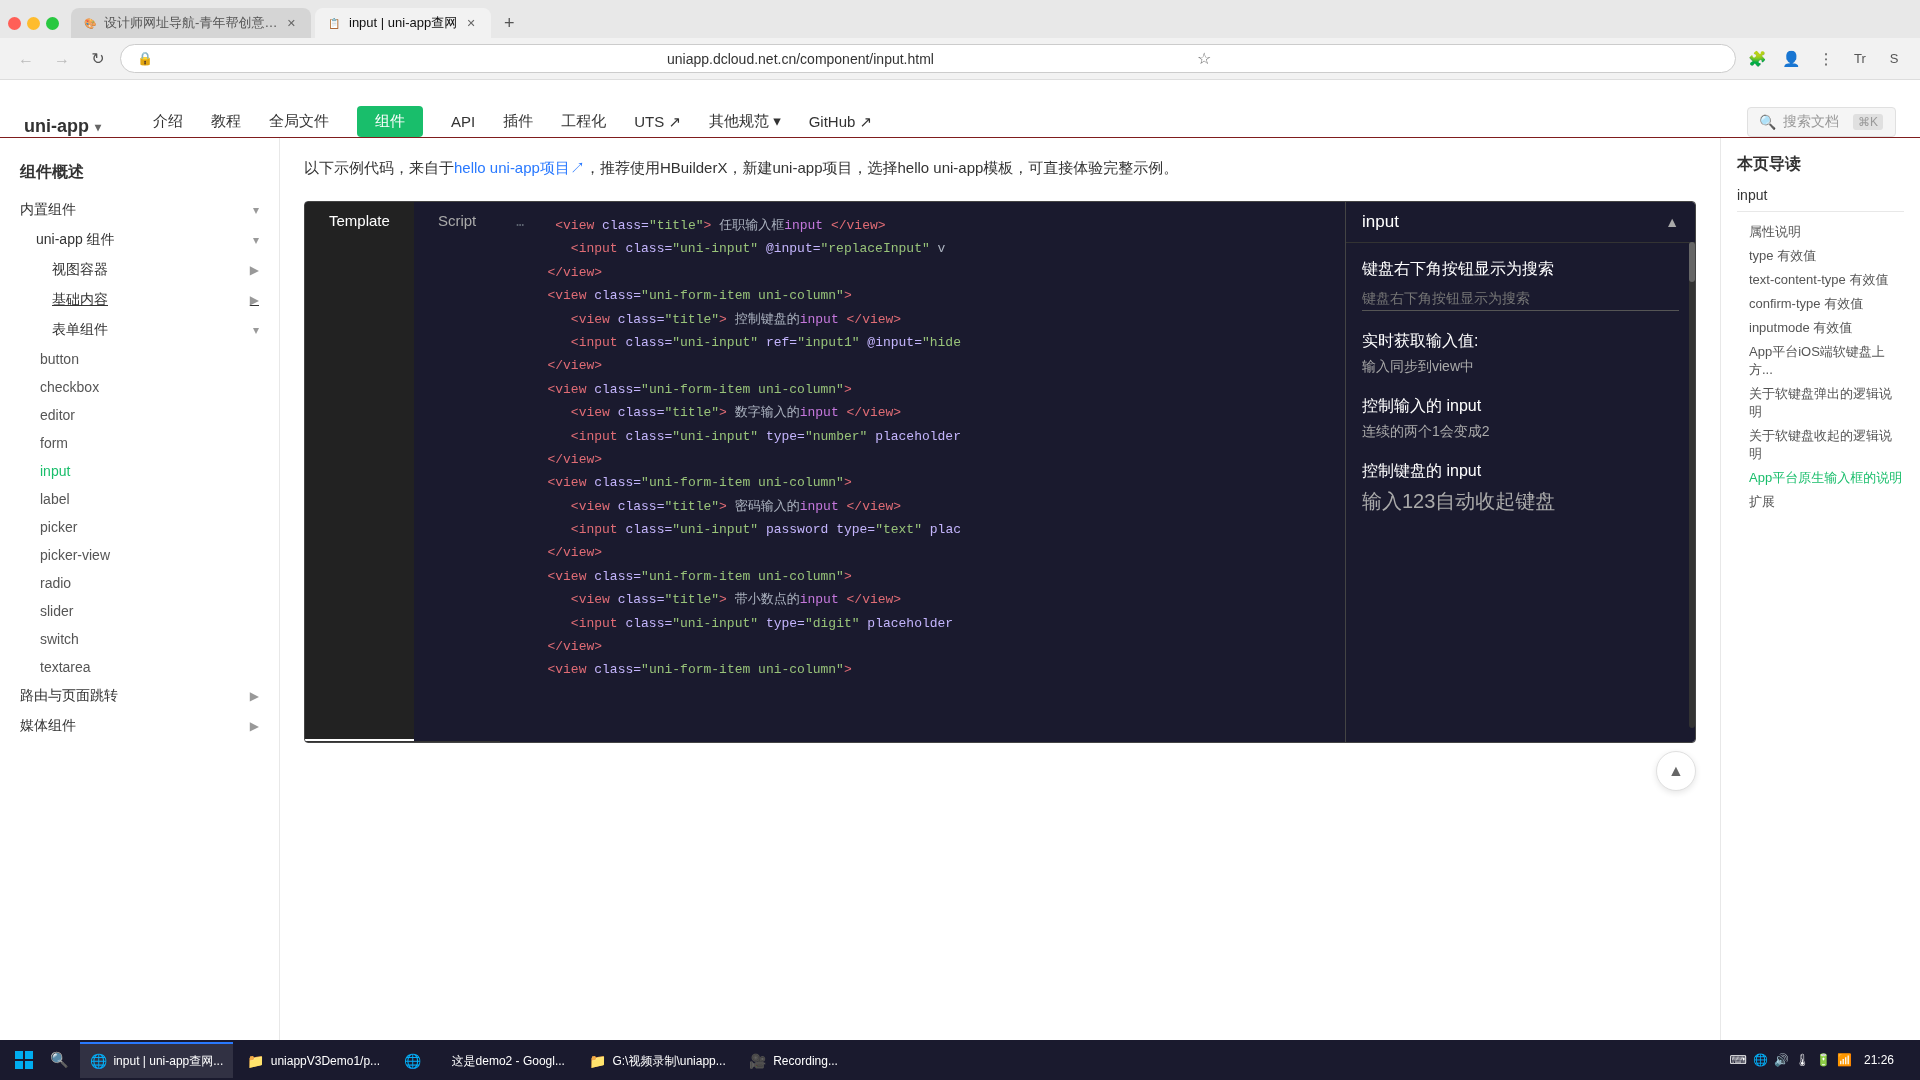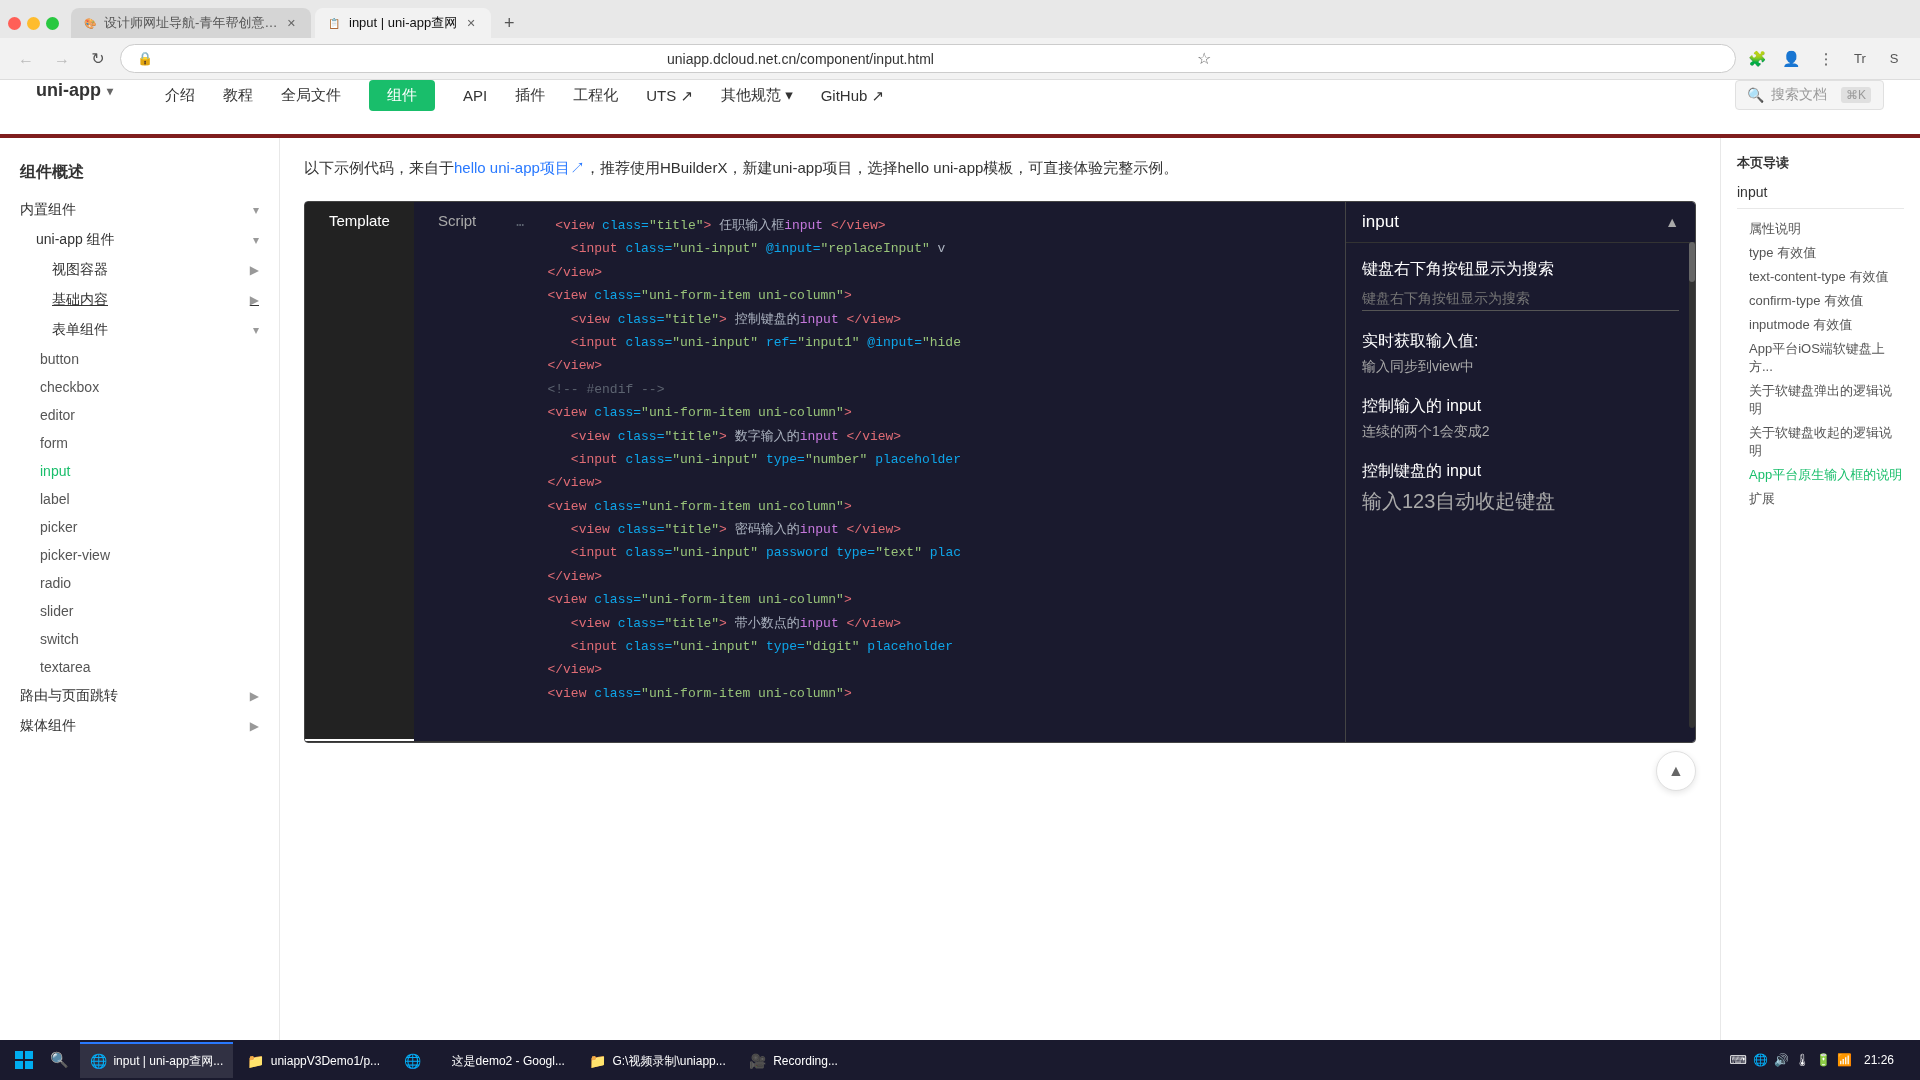--- a/index.html
+++ b/index.html
@@ -20,21 +20,21 @@
     .nav-btn.disabled { color: #bbb; cursor: default; }
     .address-bar { flex: 1; background: #fff; border: 1px solid #ccc; border-radius: 20px; padding: 4px 16px; font-size: 14px; color: #333; display: flex; align-items: center; gap: 8px; }
     .address-bar span { flex: 1; }
     .nav-actions { display: flex; gap: 6px; align-items: center; }
     .nav-action-btn { width: 28px; height: 28px; border-radius: 50%; display: flex; align-items: center; justify-content: center; cursor: pointer; font-size: 15px; color: #555; }
 
     
     .page { display: flex; flex-direction: column; height: calc(1080px - 90px); }
 
     
-    .top-nav { display: flex; align-items: flex-start; padding: 0 36px; height: 58px; border-bottom: 4px solid #7f1d1d; gap: 32px; }
+    .top-nav { display: flex; align-items: flex-end; padding: 0 24px; height: 58px; border-bottom: 1px solid #7f1d1d; gap: 32px; }
     .logo { display: flex; align-items: center; gap: 6px; font-size: 18px; font-weight: 600; color: #333; cursor: pointer; }
     .logo-arrow { font-size: 12px; color: #666; }
     .nav-links { display: flex; gap: 28px; align-items: center; flex: 1; margin-left: 20px; }
     .nav-link { font-size: 15px; color: #333; cursor: pointer; text-decoration: none; padding: 4px 0; }
     .nav-link.active-nav { background: #19be6b; color: #fff; padding: 6px 18px; border-radius: 4px; }
     .nav-search { display: flex; align-items: center; gap: 6px; background: #f5f5f5; border: 1px solid #e0e0e0; border-radius: 4px; padding: 5px 12px; cursor: pointer; font-size: 14px; color: #999; }
 
     
     .content-area { display: flex; flex: 1; overflow: hidden; }
 
@@ -54,29 +54,29 @@
     .code-tabs { display: flex; border-bottom: 1px solid #333; }
     .code-tab { padding: 10px 24px; font-size: 15px; cursor: pointer; }
     .code-tab.active { color: #fff; border-bottom: 2px solid #fff; background: #222; }
     .code-tab.inactive { color: #aaa; }
     .preview-item { margin-bottom: 20px; }
     .preview-item-title { font-size: 16px; color: #fff; font-weight: 500; margin-bottom: 6px; }
     .preview-input { width: 100%; background: transparent; border: none; border-bottom: 1px solid #555; color: #ddd; font-size: 14px; padding: 4px 0; outline: none; }
 
     
     .toc-sidebar { width: 200px; border-left: 1px solid #e8e8e8; padding: 16px; overflow-y: auto; }
-    .toc-title { font-size: 13px; color: #333; font-weight: 600; margin-bottom: 12px; }
+    .toc-title { font-size: 16px; color: #333; font-weight: 600; margin-bottom: 12px; }
     .toc-main { font-size: 14px; color: #333; margin-bottom: 8px; font-weight: 500; }
     .toc-sub { font-size: 13px; color: #555; padding: 3px 0 3px 12px; cursor: pointer; }
     .toc-sub.active { color: #19be6b; }
     .toc-separator { height: 1px; background: #e8e8e8; margin: 8px 0; }
 
     
     .c-tag { color: #e06c75; }
-    .c-attr { color: #0ea5e9; text-align: right; }
+    .c-attr { color: #c4b5fd; text-align: right; }
     .c-comment { color: #5c6370; }
     .c-text { color: #abb2bf; }
     .c-keyword { color: #c678dd; }
     .c-string { color: #98c379; }
 
     
     ::-webkit-scrollbar { width: 6px; }
     ::-webkit-scrollbar-track { background: transparent; }
     ::-webkit-scrollbar-thumb { background: #ccc; border-radius: 3px; }
 
@@ -251,24 +251,20 @@
               <span class="c-text">控制键盘的</span><span class="c-keyword">input</span>
               <span class="c-tag">&lt;/view&gt;</span>
             </div>
             <div>
               &nbsp;&nbsp;&nbsp;&nbsp;&nbsp;&nbsp;
               <span class="c-tag">&lt;input</span> <span class="c-attr">class=</span><span class="c-string">"uni-input"</span> <span class="c-attr">ref=</span><span class="c-string">"input1"</span> <span class="c-attr">@input=</span><span class="c-string">"hide</span>
             </div>
             <div>
               &nbsp;&nbsp;&nbsp;
               <span class="c-tag">&lt;/view&gt;</span>
-            </div>
-            <div>
-              &nbsp;&nbsp;&nbsp;
-              <span class="c-comment">&lt;!-- #endif --&gt;</span>
             </div>
             <div>
               &nbsp;&nbsp;&nbsp;
               <span class="c-tag">&lt;view</span> <span class="c-attr">class=</span><span class="c-string">"uni-form-item uni-column"</span><span class="c-tag">&gt;</span>
             </div>
             <div>
               &nbsp;&nbsp;&nbsp;&nbsp;&nbsp;&nbsp;
               <span class="c-tag">&lt;view</span> <span class="c-attr">class=</span><span class="c-string">"title"</span><span class="c-tag">&gt;</span>
               <span class="c-text">数字输入的</span><span class="c-keyword">input</span>
               <span class="c-tag">&lt;/view&gt;</span>

